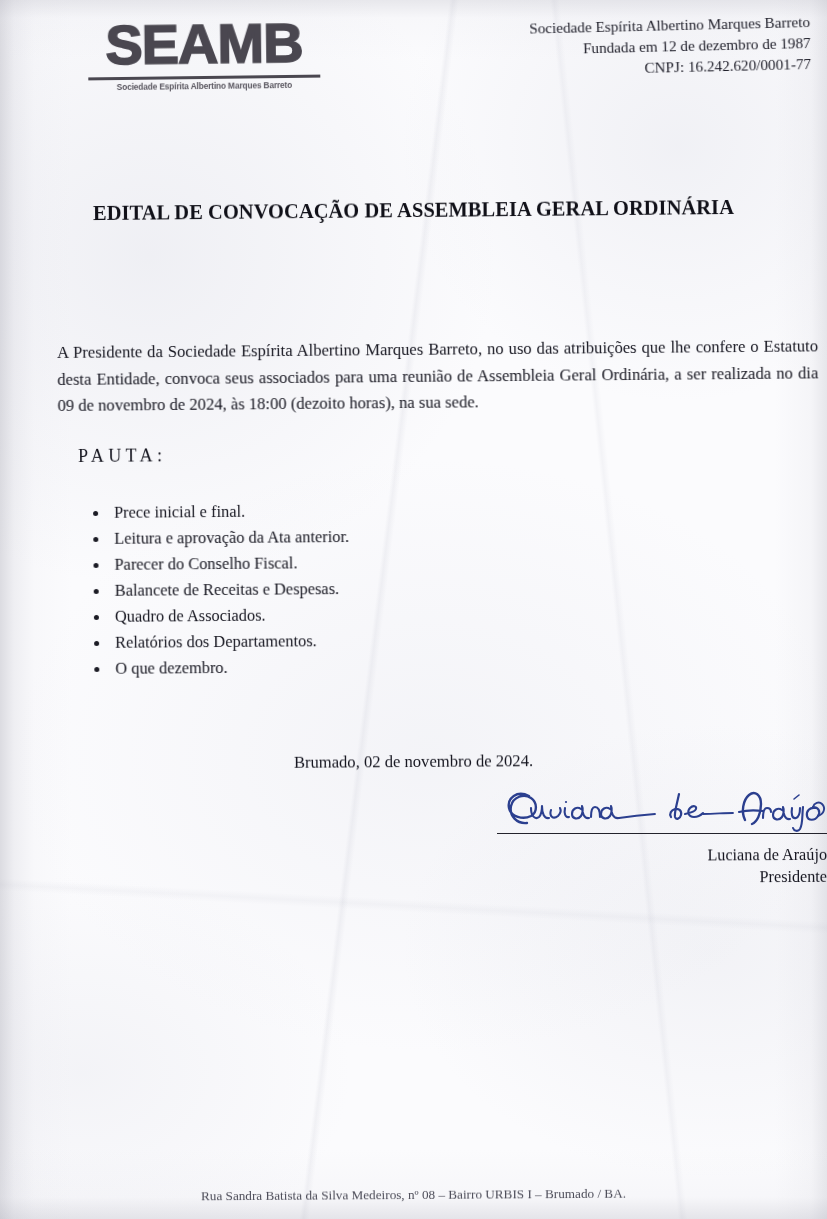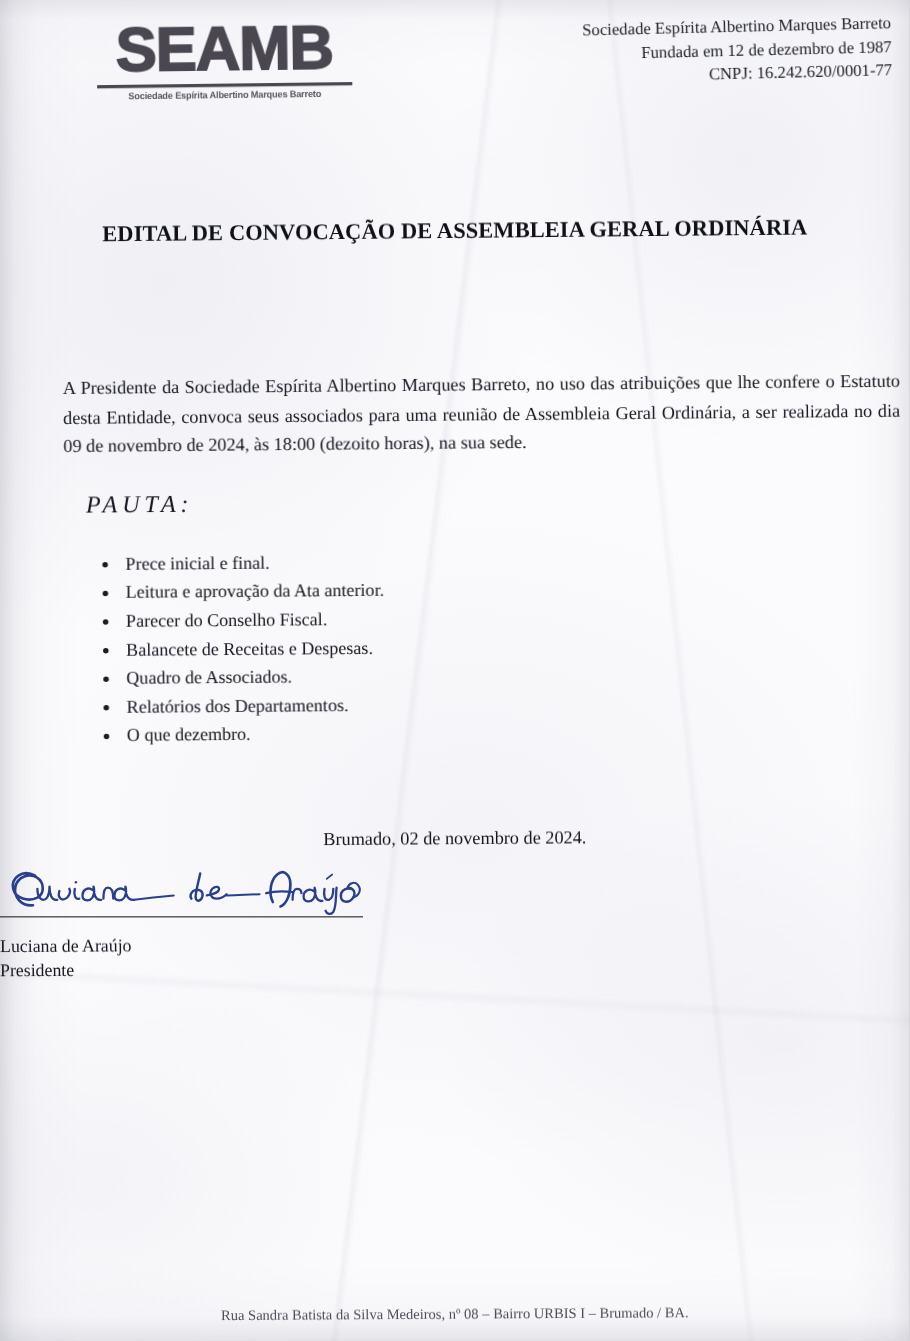--- a/index.html
+++ b/index.html
@@ -157,27 +157,26 @@
     transform-origin: left top;
     filter: blur(.16px);
   }
   #body-copy p { margin: 0; }
 
   
   #agenda-heading {
     position: absolute;
     left: 78px;
     top: 446px;
-    font-size: 22px;
+    font-size: 18px;
     letter-spacing: 4.4px;
     color: #15151f;
     transform: rotate(-0.45deg);
     transform-origin: left top;
     filter: blur(.16px);
-    font-style: italic;
   }
   #agenda-list {
     position: absolute;
     left: 93px;
     top: 500px;
     margin: 0;
     padding: 0;
     list-style: none;
     font-size: 16.4px;
     color: #15151f;
@@ -212,21 +211,21 @@
     font-size: 16.6px;
     color: #15151f;
     transform: rotate(-0.4deg);
     filter: blur(.16px);
   }
 
   #signature-block {
     position: absolute;
     left: 0; right: 0;
     top: 792px;
-    text-align: left;
+    text-align: right;
   }
   .sig-stage {
     position: relative;
     display: inline-block;
     width: 330px;
     height: 48px;
   }
   .sig-ink {
     position: absolute;
     left: -4px;

